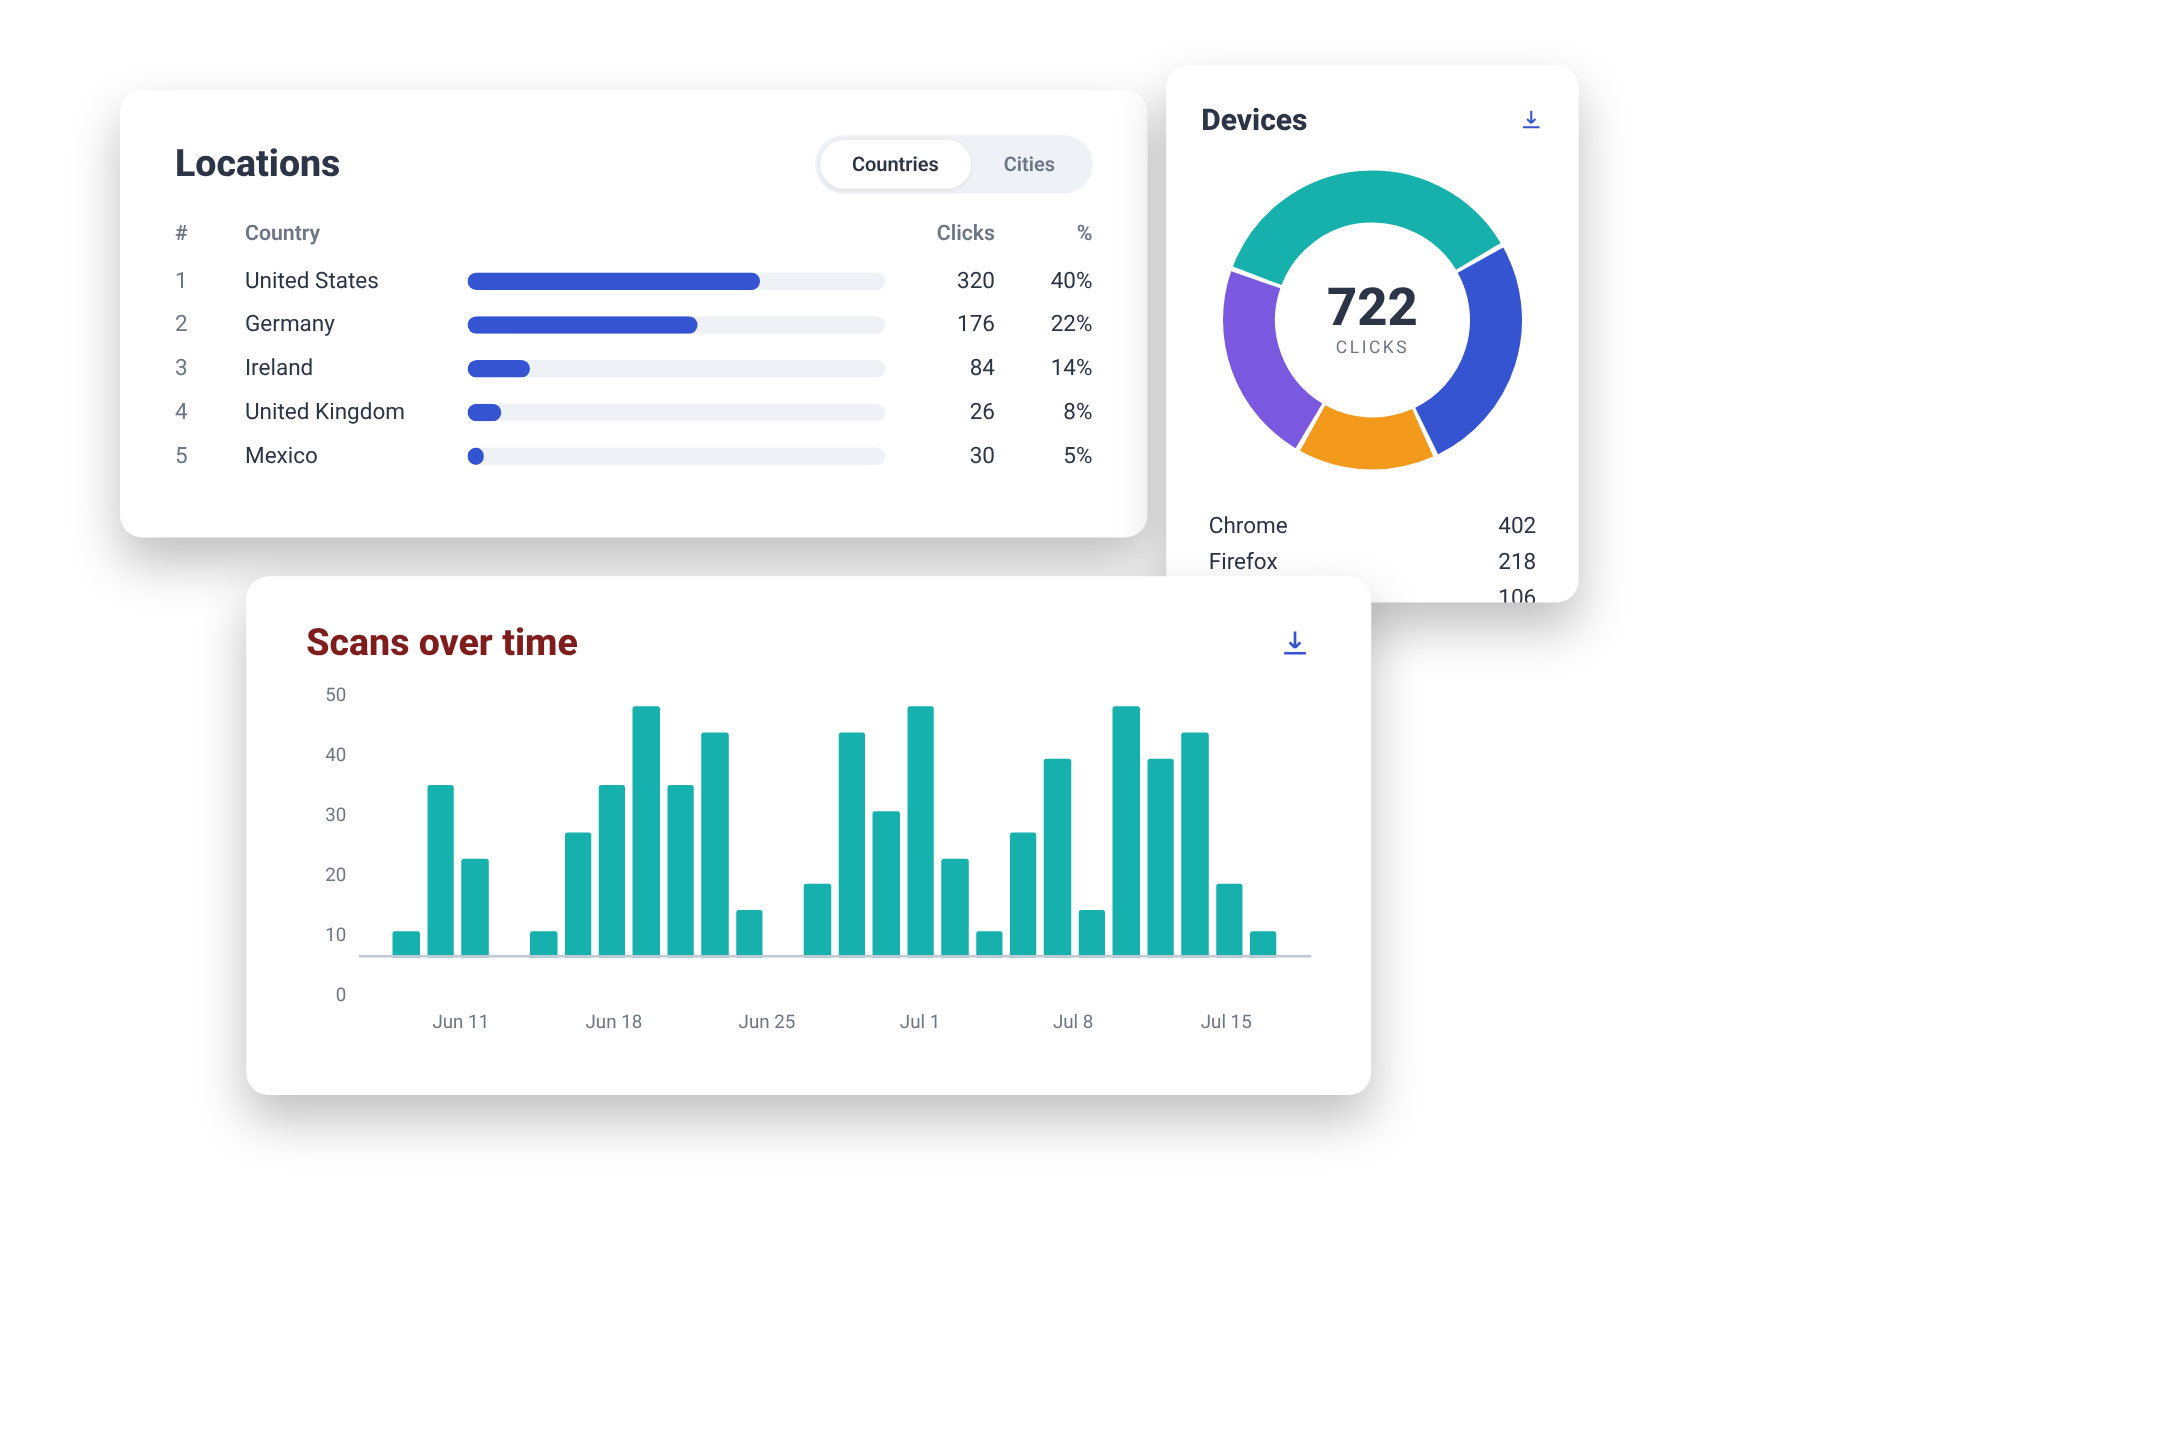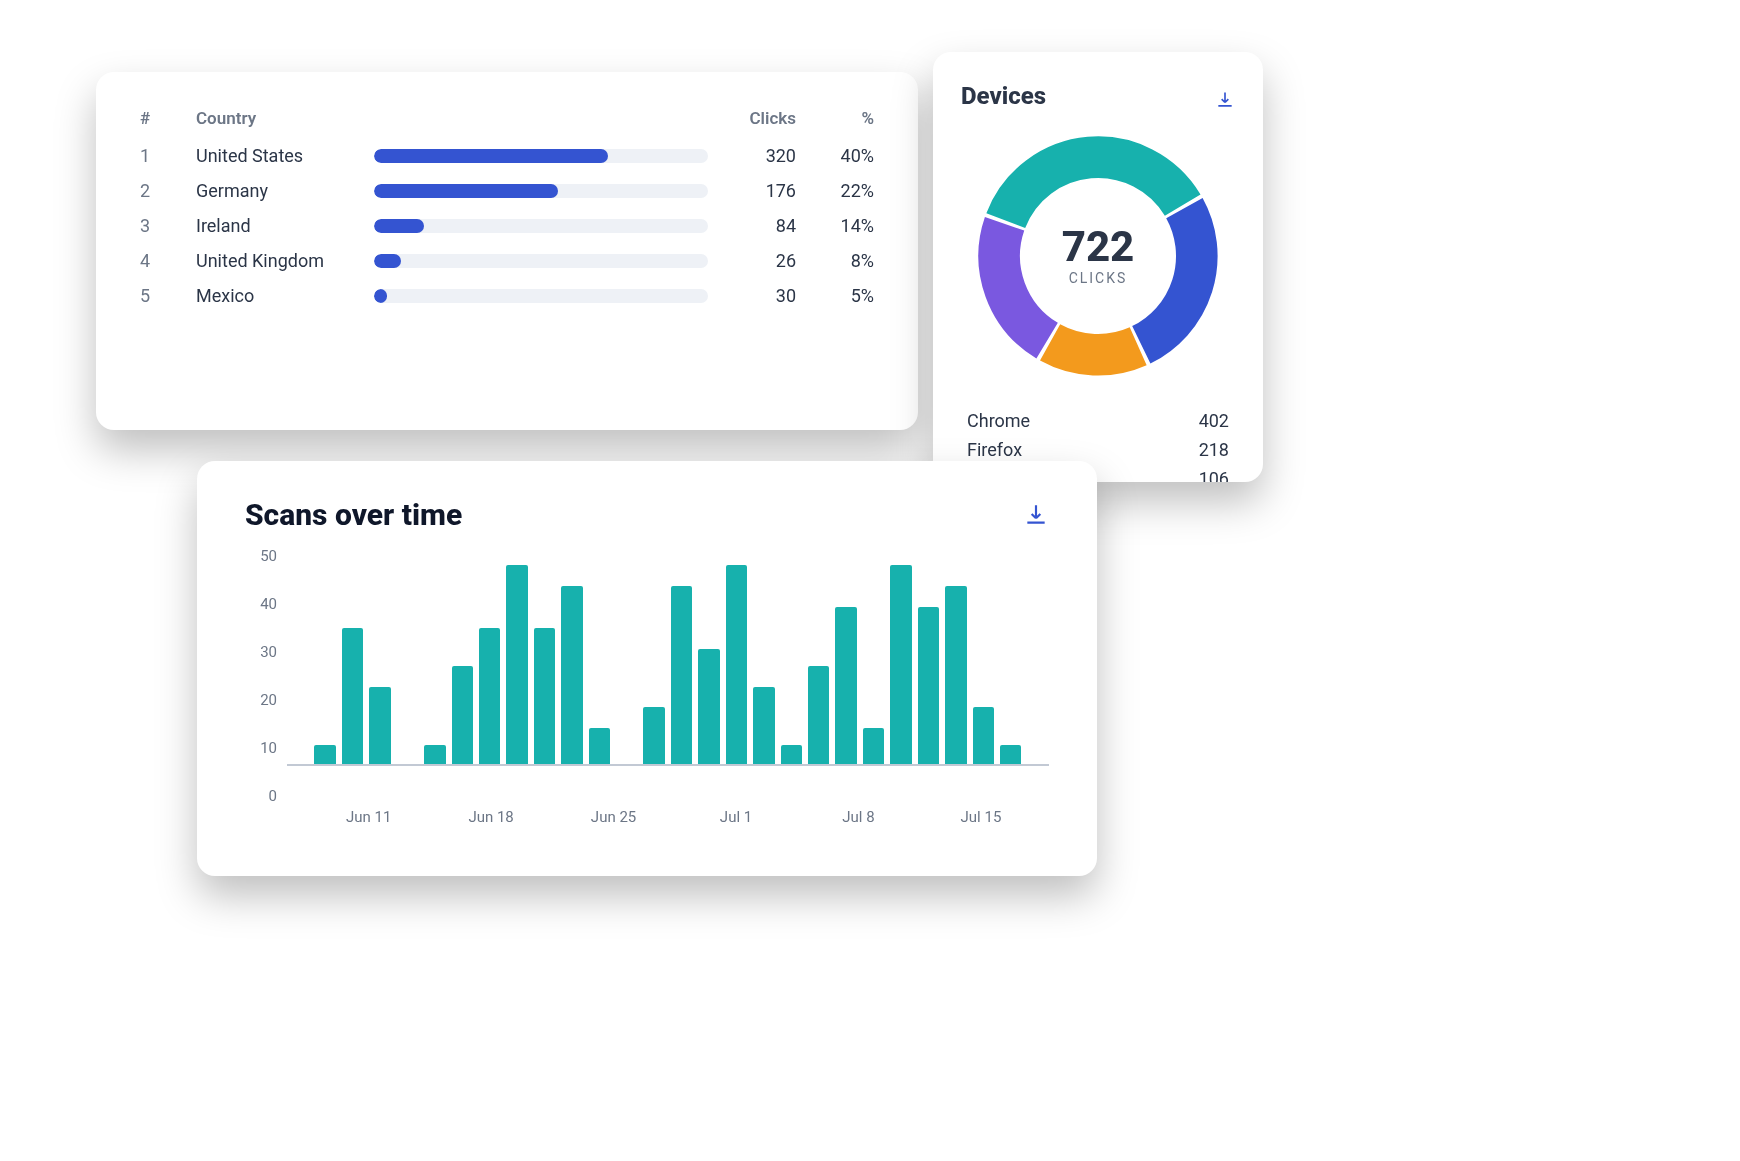--- a/index.html
+++ b/index.html
@@ -99,21 +99,21 @@
     left: 933px;
     top: 52px;
     width: 330px;
     height: 430px;
     padding: 30px 28px 0 28px;
     overflow: hidden;
   }
   .dev-header {
     display: flex;
     justify-content: space-between;
-    align-items: flex-end;
+    align-items: center;
     margin-bottom: 16px;
   }
   .dev-title { font-size: 24px; font-weight: 800; color: #2b3547; }
   .dl-icon { width: 20px; height: 20px; cursor: pointer; }
   .dl-icon svg { display: block; stroke: #3454d1; fill: none; stroke-width: 2; }
 
   .donut-wrap { position: relative; width: 260px; height: 260px; margin: 0 auto 20px; }
   .donut-center {
     position: absolute; inset: 0;
     display: flex; flex-direction: column;
@@ -132,21 +132,21 @@
     left: 197px;
     top: 461px;
     width: 900px;
     height: 415px;
     padding: 36px 48px 28px 48px;
   }
   .scans-header {
     display: flex; justify-content: space-between; align-items: center;
     margin-bottom: 24px;
   }
-  .scans-title { font-size: 30px; font-weight: 800; color: #0f172a; }
+  .scans-title { font-size: 30px; font-weight: 800; color: #7f1d1d; }
   .dl-icon.big { width: 26px; height: 26px; }
 
   .bar-chart {
     position: relative;
     height: 270px;
     padding-left: 36px;
     padding-bottom: 30px;
   }
   .y-axis {
     position: absolute;
@@ -200,20 +200,27 @@
     transform: translateX(-50%);
     font-size: 15px;
     color: #6c7686;
     white-space: nowrap;
   }
 </style>
 </head>
 <body>
 
 <div class="card locations-card">
+  <div class="loc-header">
+    <div class="loc-title">Locations</div>
+    <div class="seg-wrap">
+      <div class="seg-btn active">Countries</div>
+      <div class="seg-btn">Cities</div>
+    </div>
+  </div>
 
   <div class="loc-table-header">
     <span>#</span>
     <span>Country</span>
     <span></span>
     <span class="h-clicks">Clicks</span>
     <span class="h-pct">%</span>
   </div>
 
   <div id="loc-rows">

